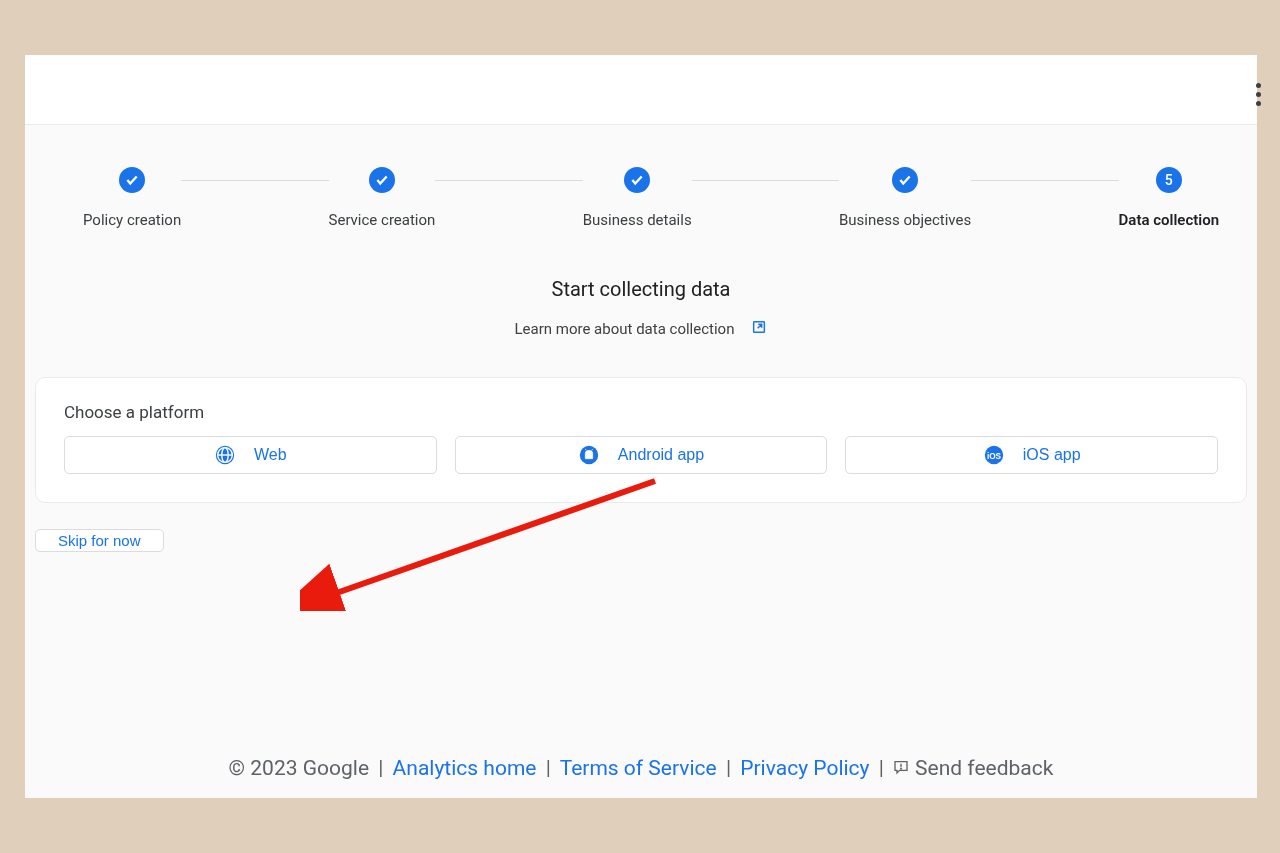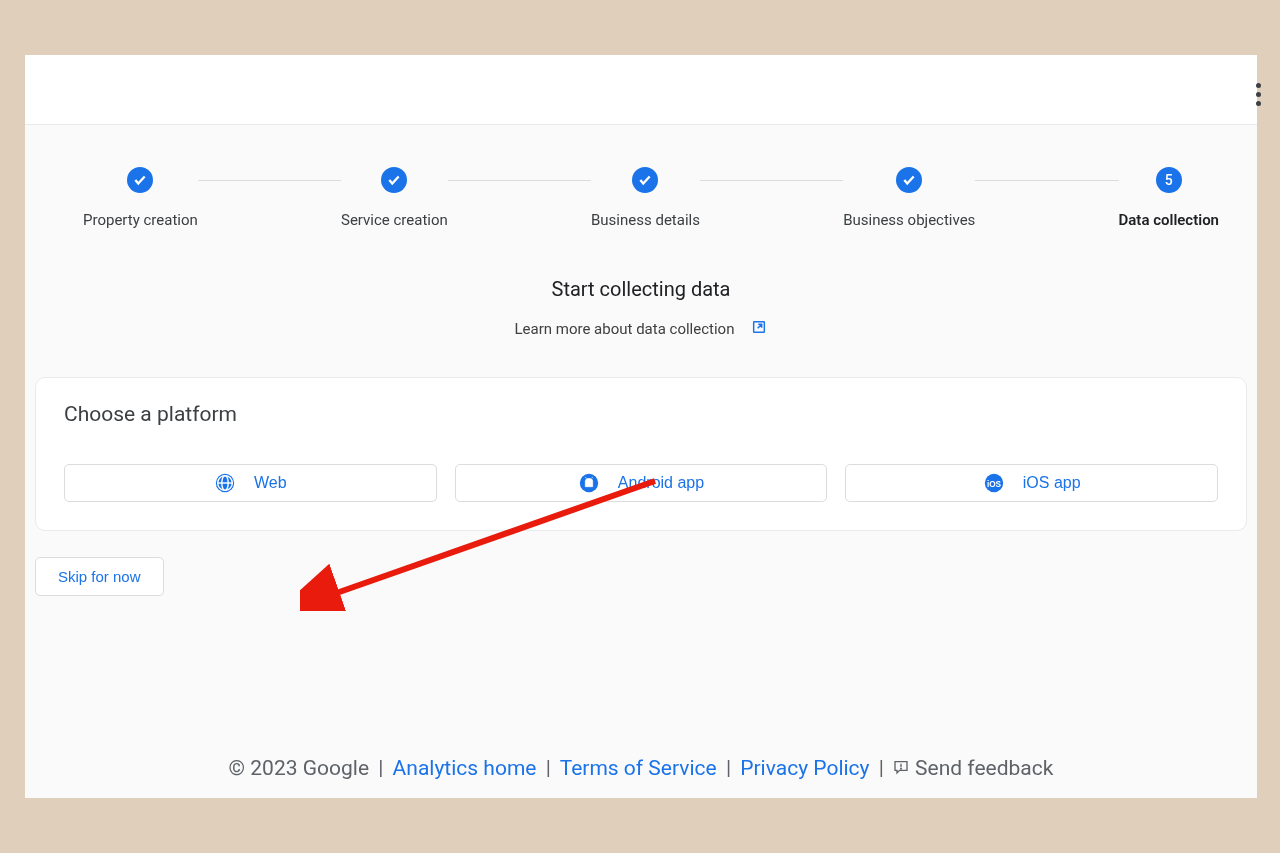--- a/index.html
+++ b/index.html
@@ -115,23 +115,23 @@
     }
     .platform-card {
       margin: 38px 10px 0 10px;
       background: #fff;
       border: 1px solid #e8eaed;
       border-radius: 10px;
       padding: 24px 28px 28px 28px;
       text-align: left;
     }
     .platform-title {
-      font-size: 21px;
+      font-size: 17px;
       color: #3c4043;
-      margin-bottom: 38px;
+      margin-bottom: 14px;
     }
     .platform-row {
       display: flex;
       gap: 18px;
     }
     .platform-btn {
       flex: 1;
       height: 38px;
       border: 1px solid #dadce0;
       border-radius: 5px;
@@ -146,21 +146,21 @@
       font-weight: 500;
     }
     .platform-icon {
       width: 22px;
       height: 22px;
       display: inline-flex;
       justify-content: center;
     }
     .skip-btn {
       margin: 26px 0 0 10px;
-      padding: 10px 22px;
+      padding: 2px 22px;
       border: 1px solid #dadce0;
       border-radius: 5px;
       background: #fff;
       color: #1a73e8;
       font-size: 15px;
       font-weight: 500;
       cursor: pointer;
     }
     .footer {
       position: absolute;
@@ -203,21 +203,21 @@
 
   <div class="main">
 
     <div class="stepper">
       <div class="step" style="margin-left:48px;">
         <div class="step-circle">
           <svg class="checkmark-svg" viewBox="0 0 24 24" fill="none" stroke="#fff" stroke-width="4">
               <polyline points="4 12 9 18 20 6"></polyline>
             </svg>
         </div>
-        <div class="step-label">Property creation</div>
+        <div class="step-label">Policy creation</div>
       </div>
       <div class="step-line"></div>
       <div class="step">
         <div class="step-circle">
           <svg class="checkmark-svg" viewBox="0 0 24 24" fill="none" stroke="#fff" stroke-width="4">
               <polyline points="4 12 9 18 20 6"></polyline>
             </svg>
         </div>
         <div class="step-label">Service creation</div>
       </div>

